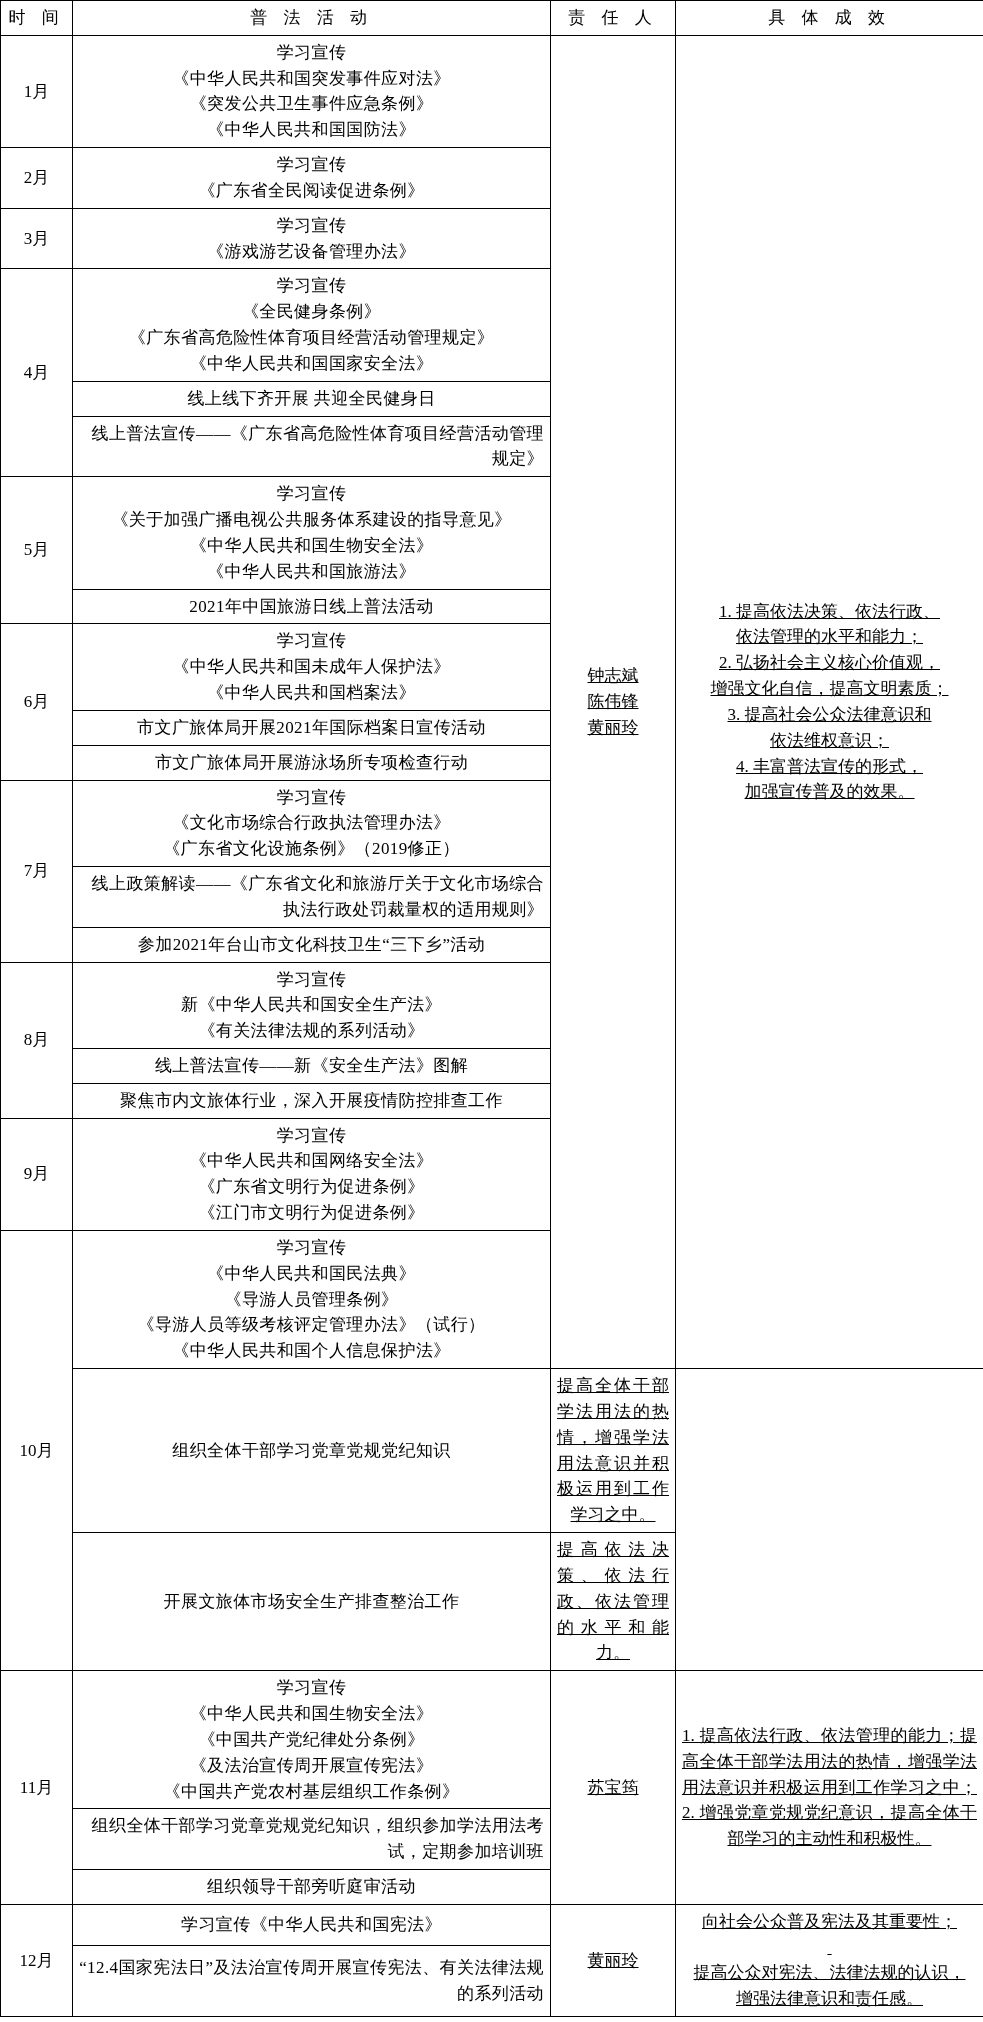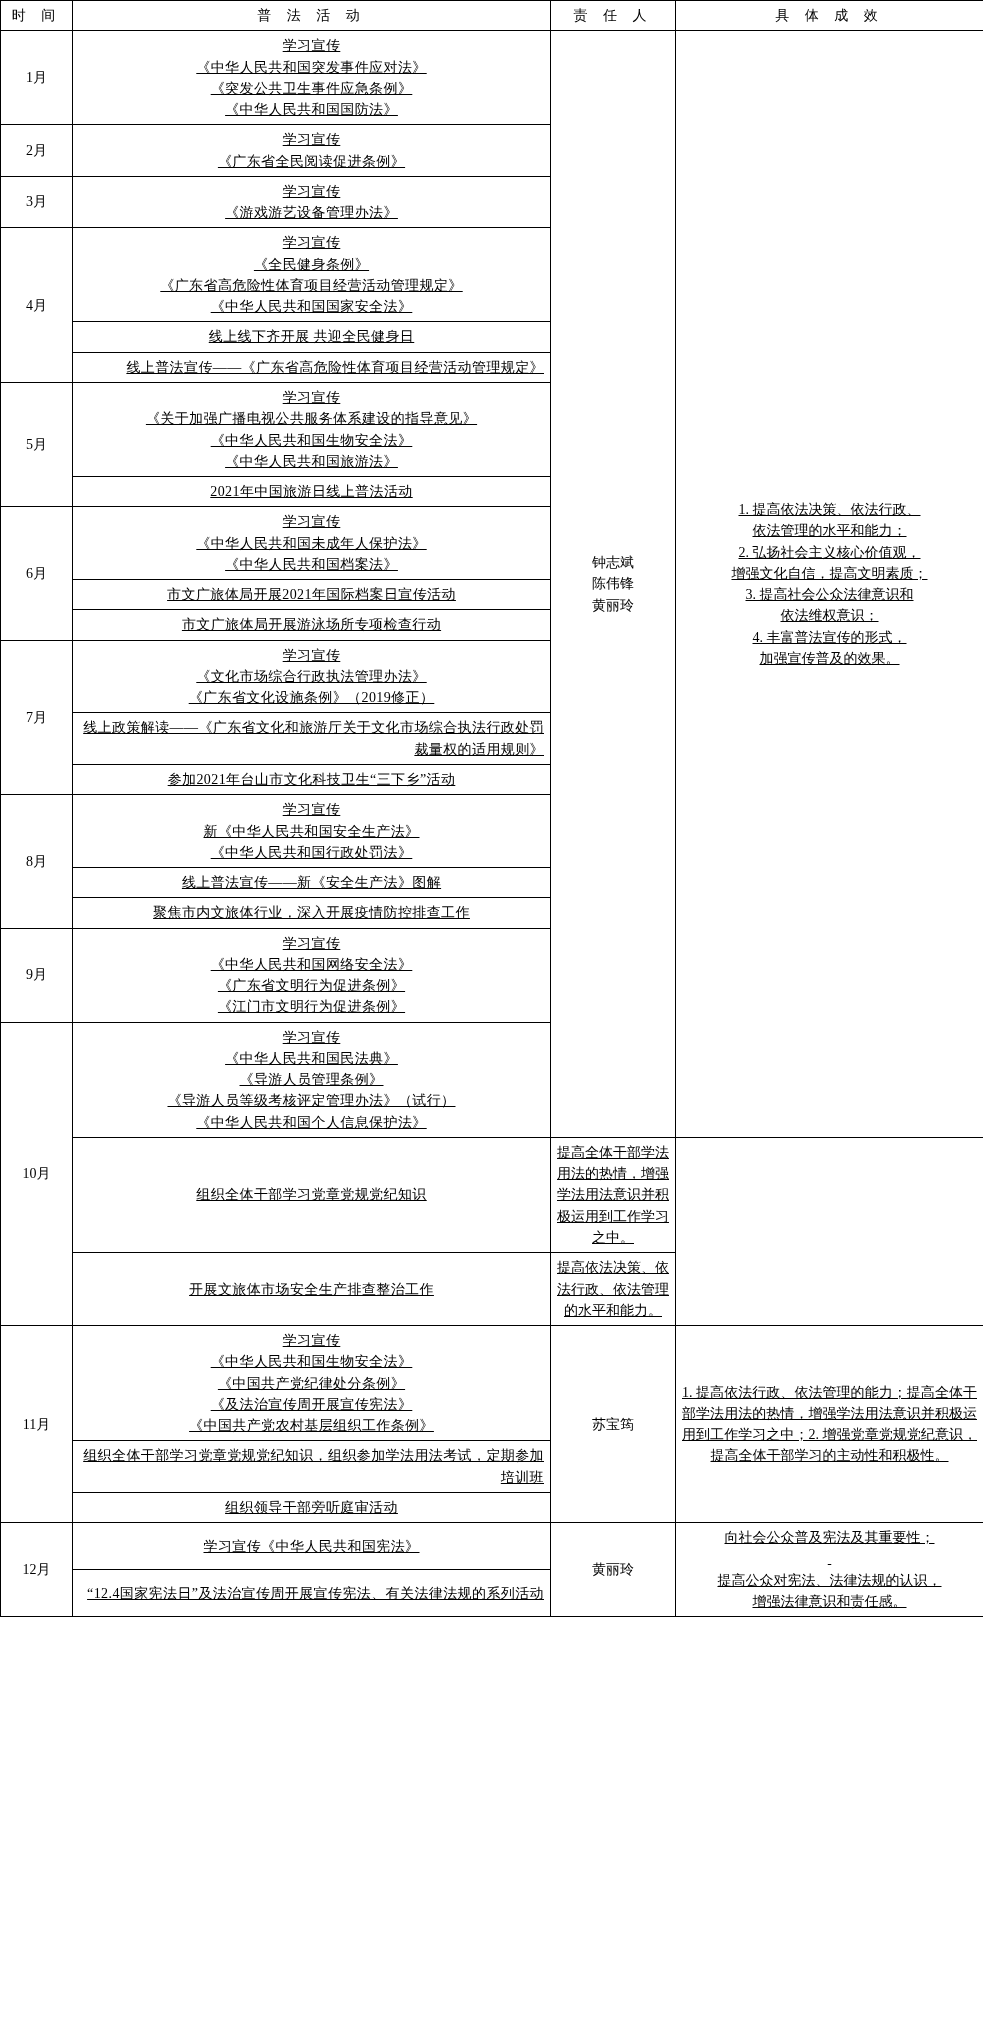--- a/index.html
+++ b/index.html
@@ -13,21 +13,21 @@
     border-collapse:collapse;
     width:983px;
     table-layout:fixed;
     border:1px solid #000;
   }
   table.plan td,table.plan th{
     border:1px solid #000;
     padding:4px 6px;
     vertical-align:middle;
     text-align:center;
-    font-size:14px;
+    font-size:17px;
     line-height:1.52;
     font-weight:normal;
   }
   col.c-time{width:72px;}
   col.c-act{width:478px;}
   col.c-per{width:125px;}
   col.c-eff{width:308px;}
 
   thead td{
     font-size:18px;
@@ -38,28 +38,28 @@
   td.month{
     font-size:17px;
     letter-spacing:0;
     vertical-align:bottom;
     padding-bottom:14px;
   }
   td.month.mid{vertical-align:middle;}
   td.act{
     padding:8px 10px;
     letter-spacing:0.4px;
-    text-decoration:underline;
   }
   td.act .ln{display:block;white-space:nowrap;}
   td.act .wrapln{display:block;white-space:normal;text-align:right;}
   td.person{
     font-size:17px;
     line-height:2.55;
     vertical-align:middle;
+    text-decoration:underline;
   }
   td.person .pn{display:block;}
   td.eff{
     font-size:16px;
     line-height:1.62;
     padding:8px 12px;
     vertical-align:middle;
     text-decoration:underline;
   }
   td.eff .el{display:block;}
@@ -199,21 +199,21 @@
         <td class="act">
           <span class="ln">参加2021年台山市文化科技卫生“三下乡”活动</span>
         </td>
       </tr>
 
       <tr>
         <td class="month" rowspan="3">8月</td>
         <td class="act">
           <span class="ln">学习宣传</span>
           <span class="ln">新《中华人民共和国安全生产法》</span>
-          <span class="ln">《中华人民共和国行政处罚法》</span>
+          <span class="ln">《有关法律法规的系列活动》</span>
         </td>
       </tr>
       <tr>
         <td class="act">
           <span class="ln">线上普法宣传——新《安全生产法》图解</span>
         </td>
       </tr>
       <tr>
         <td class="act">
           <span class="ln">聚焦市内文旅体行业，深入开展疫情防控排查工作</span>

